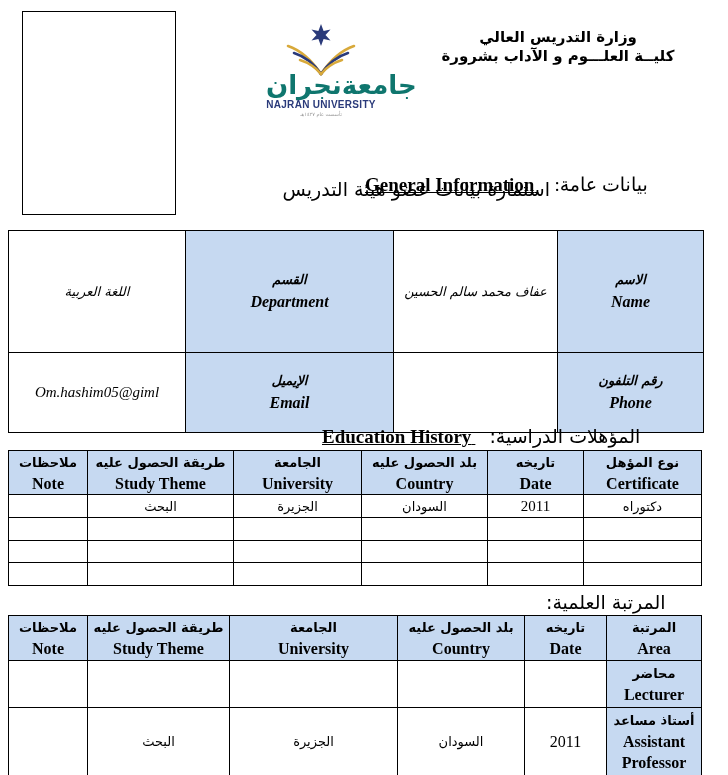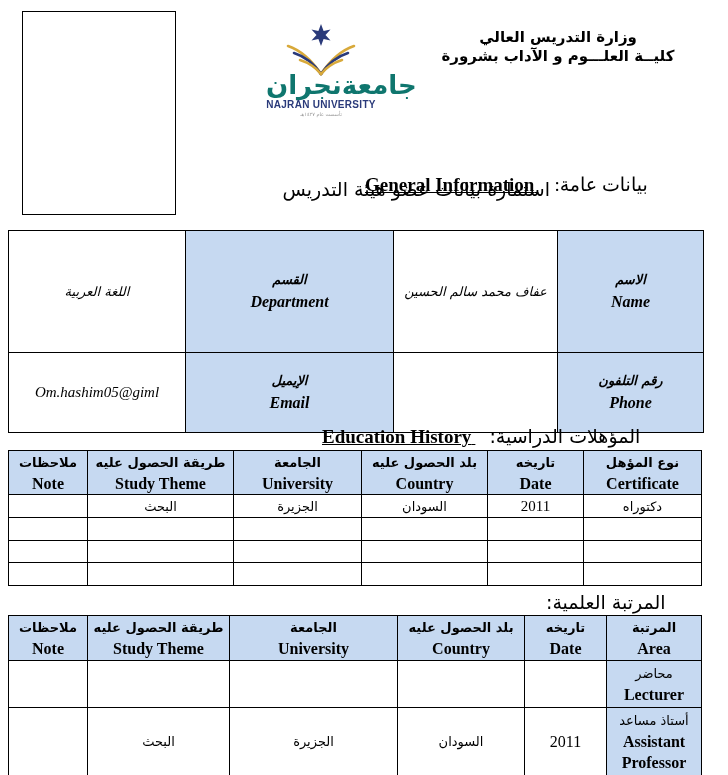--- a/index.html
+++ b/index.html
@@ -26,21 +26,21 @@
   td { border: 1.5px solid #000; text-align: center; vertical-align: middle; padding: 0 2px; }
   .lbl { background: #c6d9f1; font-weight: bold; font-size: 16px; line-height: 22px; }
   .lbl .ar, .hdr .ar, .val-ar { font-family: "DejaVu Sans", sans-serif; }
   .lbl .ar { font-size: 13px; font-weight: bold; }
   .val { font-size: 15px; margin-top: 28px; }
   .val-ar { font-size: 13px; direction: rtl; }
   .hdr { background: #c6d9f1; font-weight: bold; font-size: 16px; line-height: 21px; }
   .hdr .ar { font-size: 13px; font-weight: bold; }
   .hdr .en { font-family: "Liberation Serif", serif; }
   .rankcell { background: #c6d9f1; font-weight: bold; font-size: 16px; line-height: 21px; }
-  .rankcell .ar { font-family: "DejaVu Sans", sans-serif; font-size: 13px; font-weight: normal; }
+  .rankcell .ar { font-family: "DejaVu Sans", sans-serif; font-size: 13px; font-weight: bold; }
   .block { display: block; }
 </style>
 </head>
 <body>
 
 <div class="photo-box"></div>
 
 <div class="logo">
   <svg width="110" height="56" viewBox="0 0 110 56" style="position:absolute;left:0;top:0;">
     <g transform="translate(55,13)" fill="#2a3a7a">

